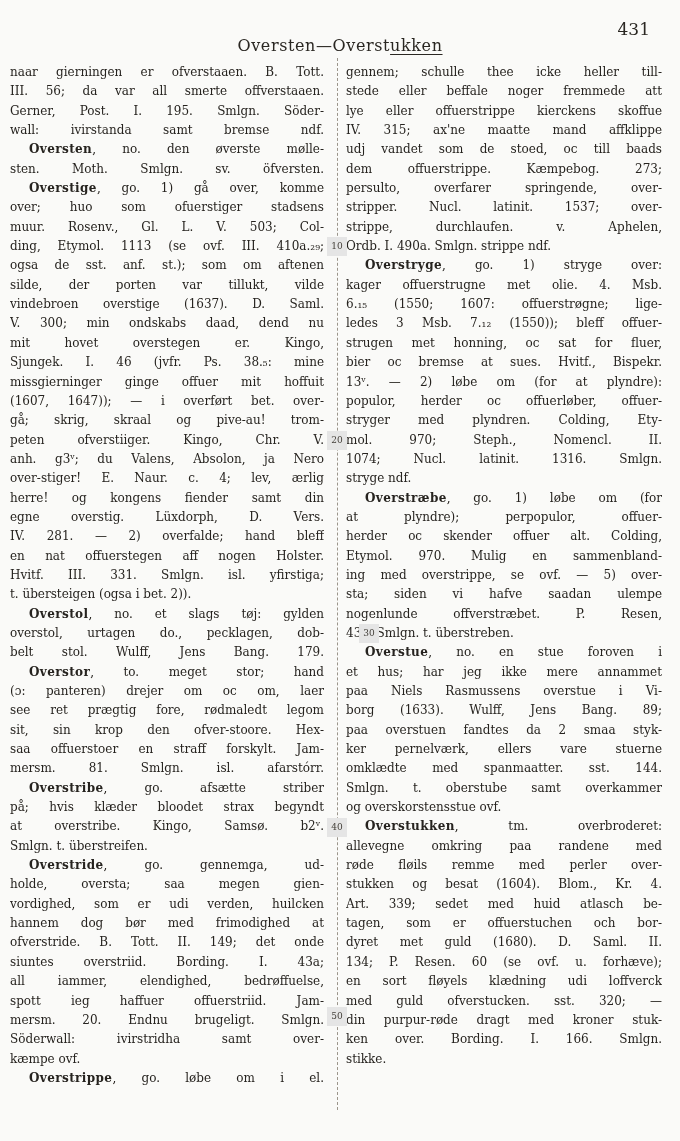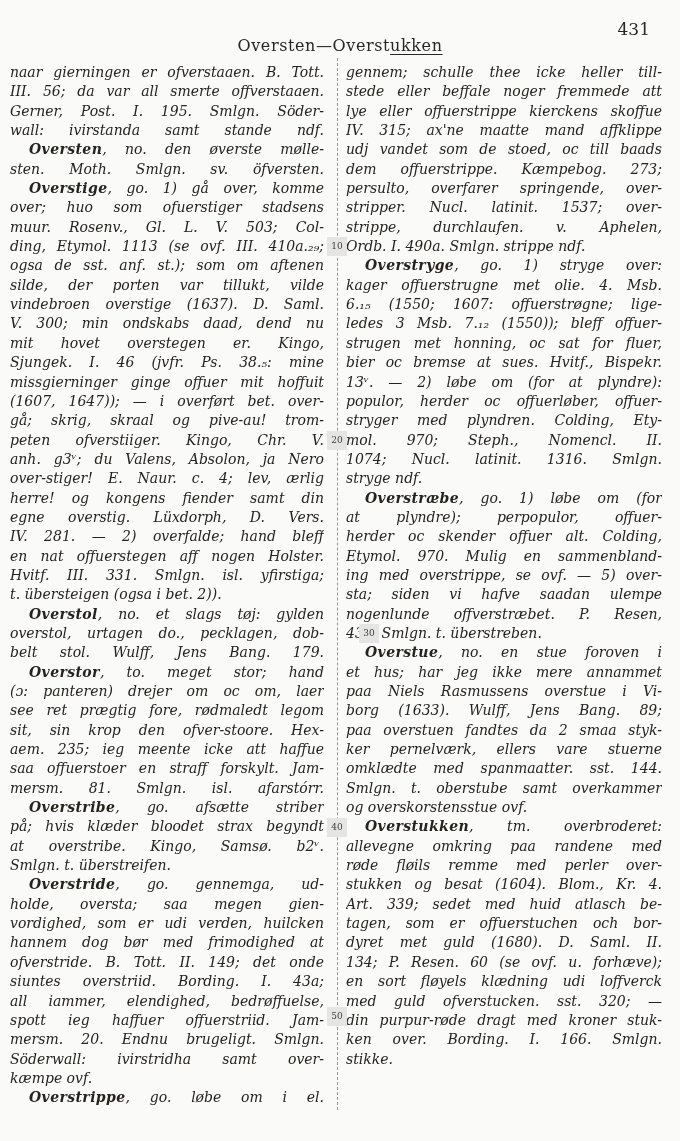--- a/index.html
+++ b/index.html
@@ -18,22 +18,21 @@
     color:#2a2722;
   }
   .underl { text-decoration:underline; text-underline-offset:3px; }
   .page-number {
     position:absolute; top:19px; right:30px;
     font-size:17px; color:#2a2722;
   }
 
   .col {
     position:absolute; top:63px;
-    font-size:14px;
-    font-style:italic;
+    font-size:12px;
   }
   .col-left  { left:10px;  width:314px; }
   .col-right { left:346px; width:316px; }
 
   .line {
     height:19.35px; line-height:19.35px;
     overflow:hidden;
     text-align:justify; text-align-last:justify;
     text-justify:inter-word;
     white-space:normal;
@@ -61,21 +60,21 @@
   <div class="running-head"><span>Oversten—Overst</span><span class="underl">ukken</span></div>
 
   <div class="page-number">431</div>
 
   <div class="gutter-rule"></div>
 
   <div class="col col-left" id="col-left">
       <div class="line">naar gierningen er ofverstaaen. B. Tott.</div>
       <div class="line">III. 56; da var all smerte offverstaaen.</div>
       <div class="line">Gerner, Post. I. 195. Smlgn. Söder-</div>
-      <div class="line">wall: ivirstanda samt stande ndf.</div>
+      <div class="line">wall: ivirstanda samt bremse ndf.</div>
       <div class="line indent"><b>Oversten</b>, no. den øverste mølle-</div>
       <div class="line">sten. Moth. Smlgn. sv. öfversten.</div>
       <div class="line indent"><b>Overstige</b>, go. 1) gå over, komme</div>
       <div class="line">over; huo som ofuerstiger stadsens</div>
       <div class="line">muur. Rosenv., Gl. L. V. 503; Col-</div>
       <div class="line">ding, Etymol. 1113 (se ovf. III. 410a.₂₉;</div>
       <div class="line">ogsa de sst. anf. st.); som om aftenen</div>
       <div class="line">silde, der porten var tillukt, vilde</div>
       <div class="line">vindebroen overstige (1637). D. Saml.</div>
       <div class="line">V. 300; min ondskabs daad, dend nu</div>
@@ -93,21 +92,20 @@
       <div class="line">en nat offuerstegen aff nogen Holster.</div>
       <div class="line">Hvitf. III. 331. Smlgn. isl. yfirstiga;</div>
       <div class="line short">t. übersteigen (ogsa i bet. 2)).</div>
       <div class="line indent"><b>Overstol</b>, no. et slags tøj: gylden</div>
       <div class="line">overstol, urtagen do., pecklagen, dob-</div>
       <div class="line">belt stol. Wulff, Jens Bang. 179.</div>
       <div class="line indent"><b>Overstor</b>, to. meget stor; hand</div>
       <div class="line">(ɔ: panteren) drejer om oc om, laer</div>
       <div class="line">see ret prægtig fore, rødmaledt legom</div>
       <div class="line">sit, sin krop den ofver-stoore. Hex-</div>
-      <div class="line">aem. 235; ieg meente icke att haffue</div>
       <div class="line">saa offuerstoer en straff forskylt. Jam-</div>
       <div class="line">mersm. 81. Smlgn. isl. afarstórr.</div>
       <div class="line indent"><b>Overstribe</b>, go. afsætte striber</div>
       <div class="line">på; hvis klæder bloodet strax begyndt</div>
       <div class="line">at overstribe. Kingo, Samsø. b2ᵛ.</div>
       <div class="line short">Smlgn. t. überstreifen.</div>
       <div class="line indent"><b>Overstride</b>, go. gennemga, ud-</div>
       <div class="line">holde, oversta; saa megen gien-</div>
       <div class="line">vordighed, som er udi verden, huilcken</div>
       <div class="line">hannem dog bør med frimodighed at</div>

